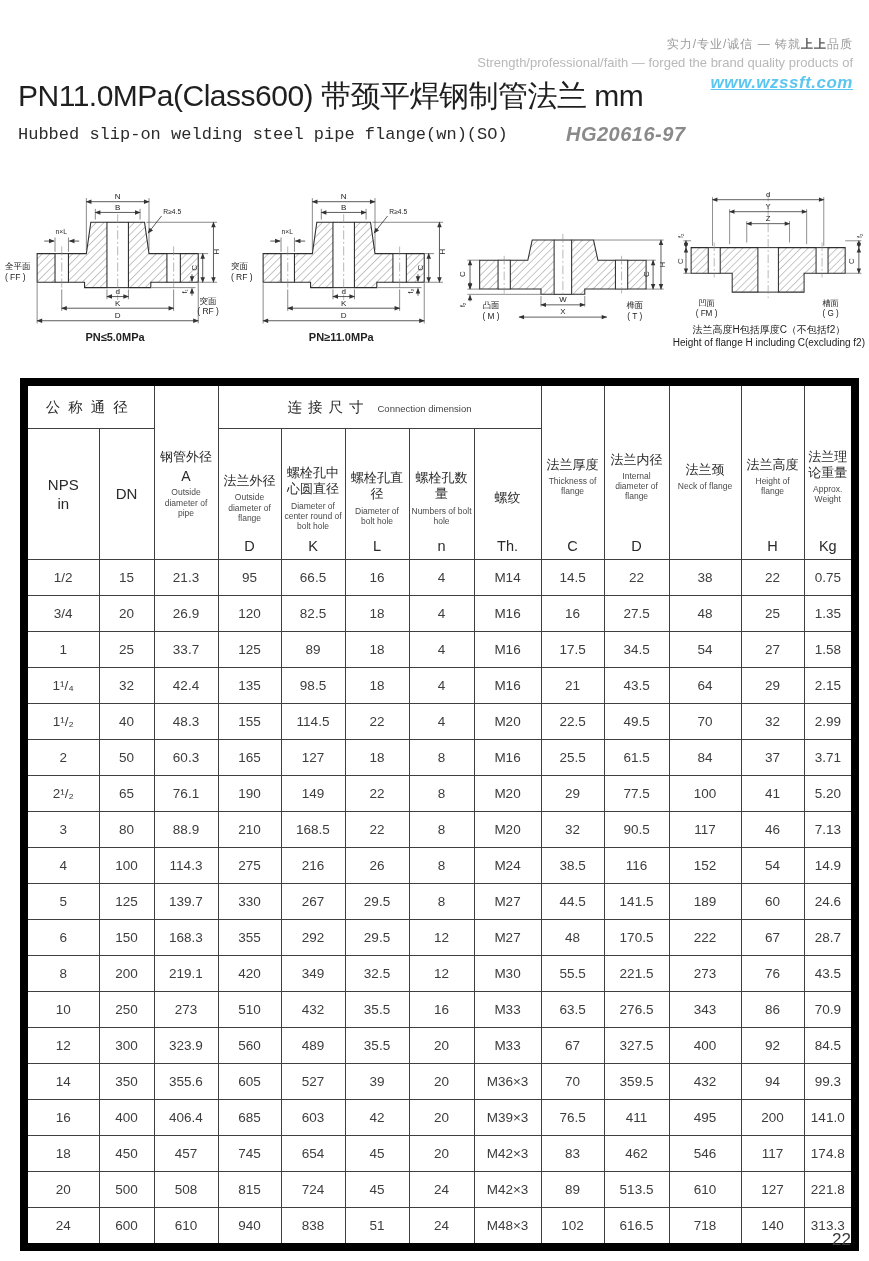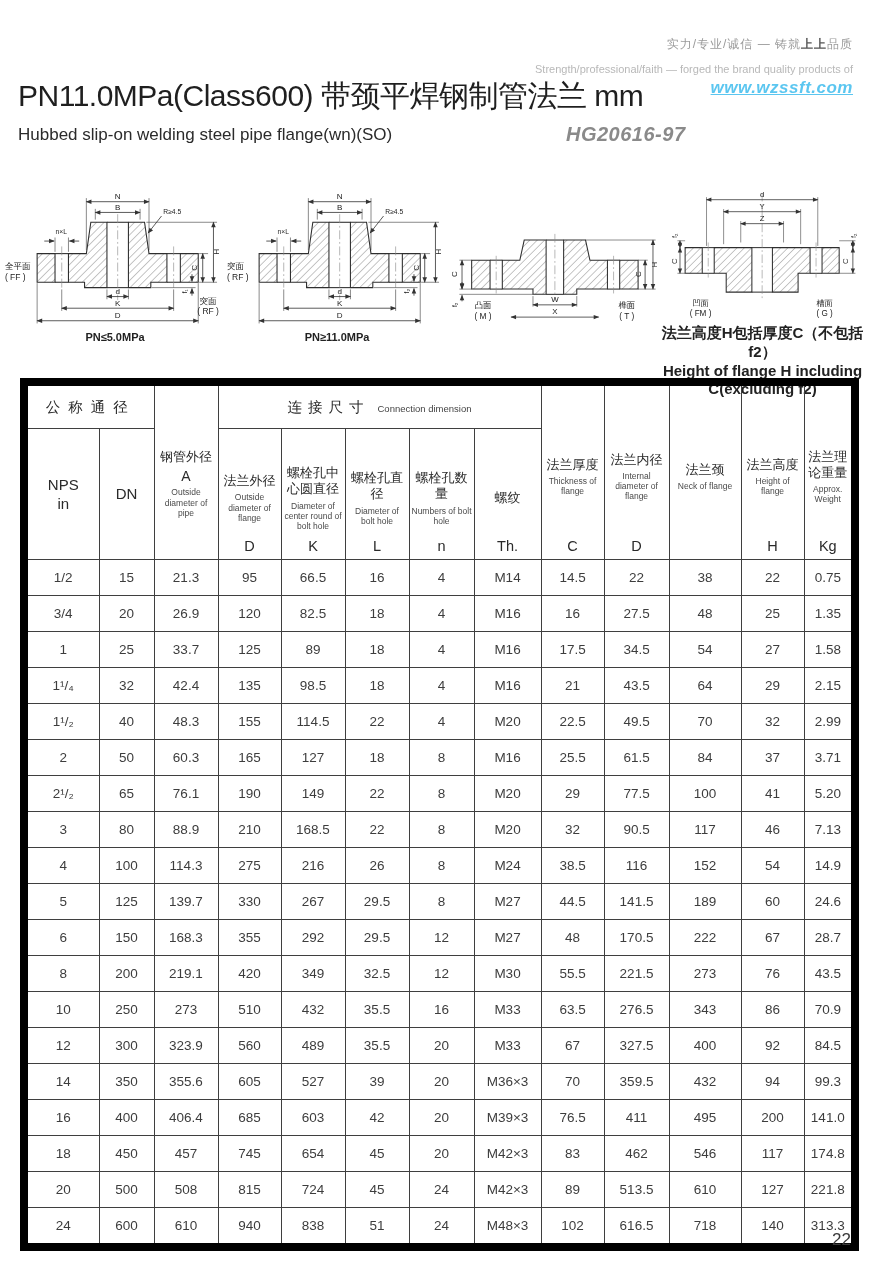--- a/index.html
+++ b/index.html
@@ -3,35 +3,35 @@
 <meta charset="utf-8">
 <style>
   html,body{margin:0;padding:0;background:#e8e8e8;}
   .page{position:relative;width:869px;height:1261px;background:#ffffff;margin:0 auto;
         font-family:"Liberation Sans","DejaVu Sans",sans-serif;color:#333;overflow:hidden;}
 
   
   .brand{position:absolute;top:5px;right:16px;text-align:right;line-height:1.15;}
   .brand .zh{font-size:12px;color:#9a9a9a;letter-spacing:1px;}
   .brand .zh b{color:#555;}
-  .brand .en{font-size:11px;color:#b8b8b8;margin-top:11px;}
+  .brand .en{font-size:13px;color:#b8b8b8;margin-top:3px;}
   .brand .site{font-size:17px;font-style:italic;font-weight:bold;color:#5bc6f0;margin-top:2px;letter-spacing:.5px;text-decoration:underline;}
 
   
   .titleblock{position:absolute;left:18px;top:44px;width:833px;margin-top:32px;}
   .main-title{font-size:30px;font-weight:400;color:#1f1f1f;letter-spacing:-.5px;margin:0;}
   .subrow{position:relative;height:26px;margin-top:6px;}
-  .sub-en{position:absolute;left:0;top:2px;font-size:17px;color:#2b2b2b;}
+  .sub-en{position:absolute;left:0;top:2px;font-size:17px;color:#2b2b2b;font-family:Liberation Mono, monospace;}
   .standard{position:absolute;left:548px;top:0;font-size:20px;font-style:italic;font-weight:bold;color:#8a8a8a;letter-spacing:.5px;}
 
   
   .diagrams{position:absolute;top:182px;left:4px;width:861px;display:flex;justify-content:space-between;align-items:flex-start;}
   .diag{margin:0;padding:0;display:flex;flex-direction:column;align-items:center;}
   .diag-cap{font-size:11px;font-weight:bold;color:#222;margin-top:2px;text-align:left;}
-  .diag-note{font-size:15px;font-weight:bold;color:#222;text-align:center;line-height:1.25;margin-top:3px;}
+  .diag-note{font-size:10px;font-weight:normal;color:#222;text-align:center;line-height:1.25;margin-top:3px;}
   svg text{font-family:"Liberation Sans","DejaVu Sans",sans-serif;fill:#222;}
   .t{font-size:9px;}
   .ts{font-size:7.5px;}
   .tz{font-size:9.5px;}
   .out{fill:url(#h1);stroke:#2e2e2e;stroke-width:1.2;}
   .sh{stroke:#2e2e2e;stroke-width:1.2;}
   .cl{stroke:#8a8a8a;stroke-width:.7;stroke-dasharray:10 3 2 3;}
   .ext{stroke:#444;stroke-width:.7;}
   .dim,.dimE{stroke:#333;stroke-width:.9;fill:none;}
 

